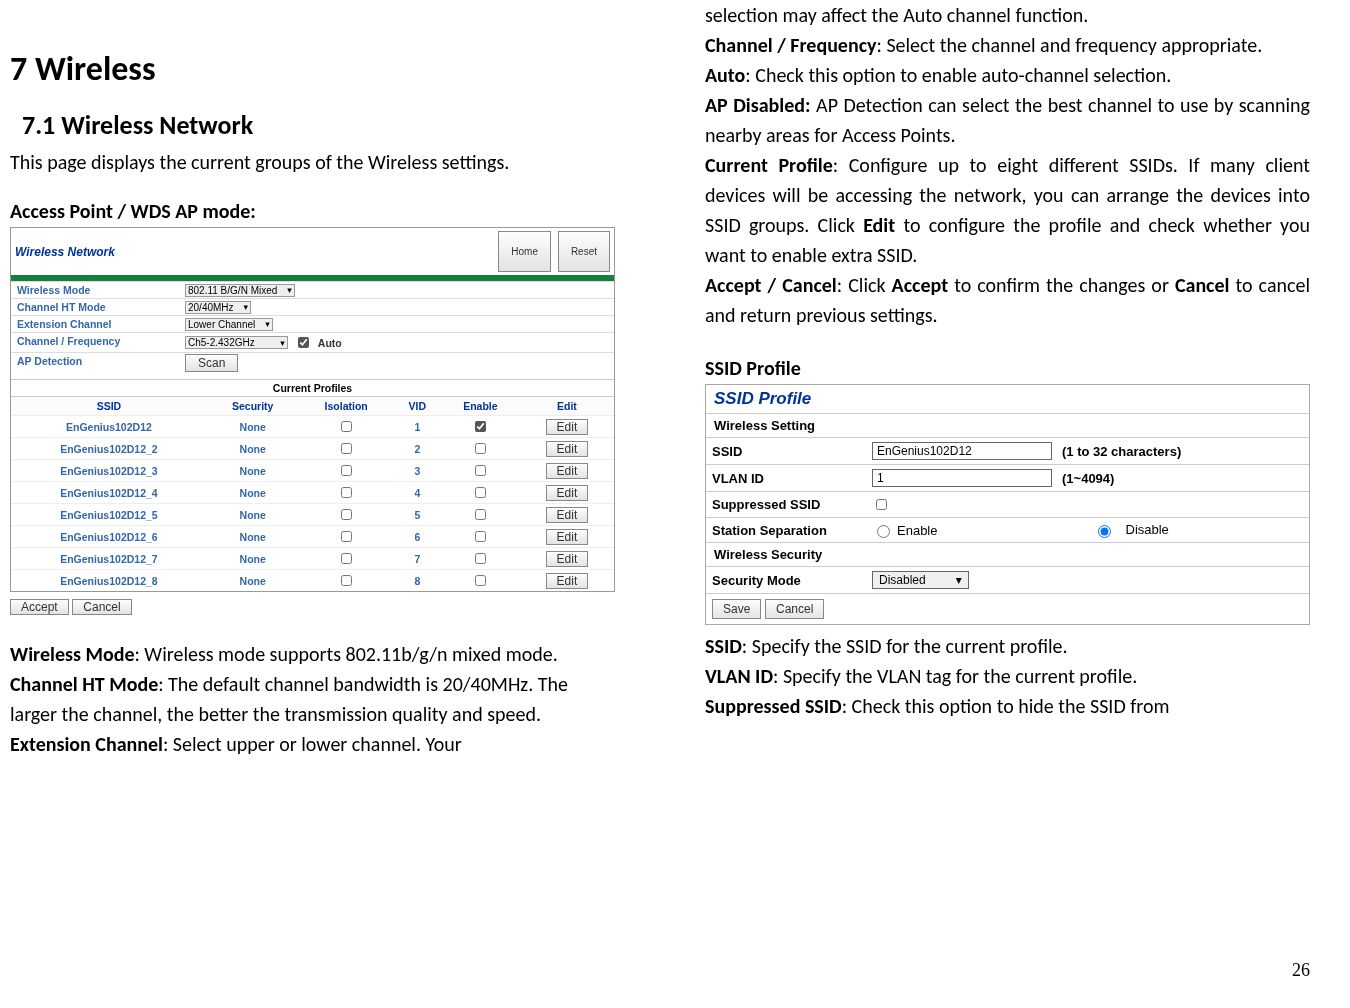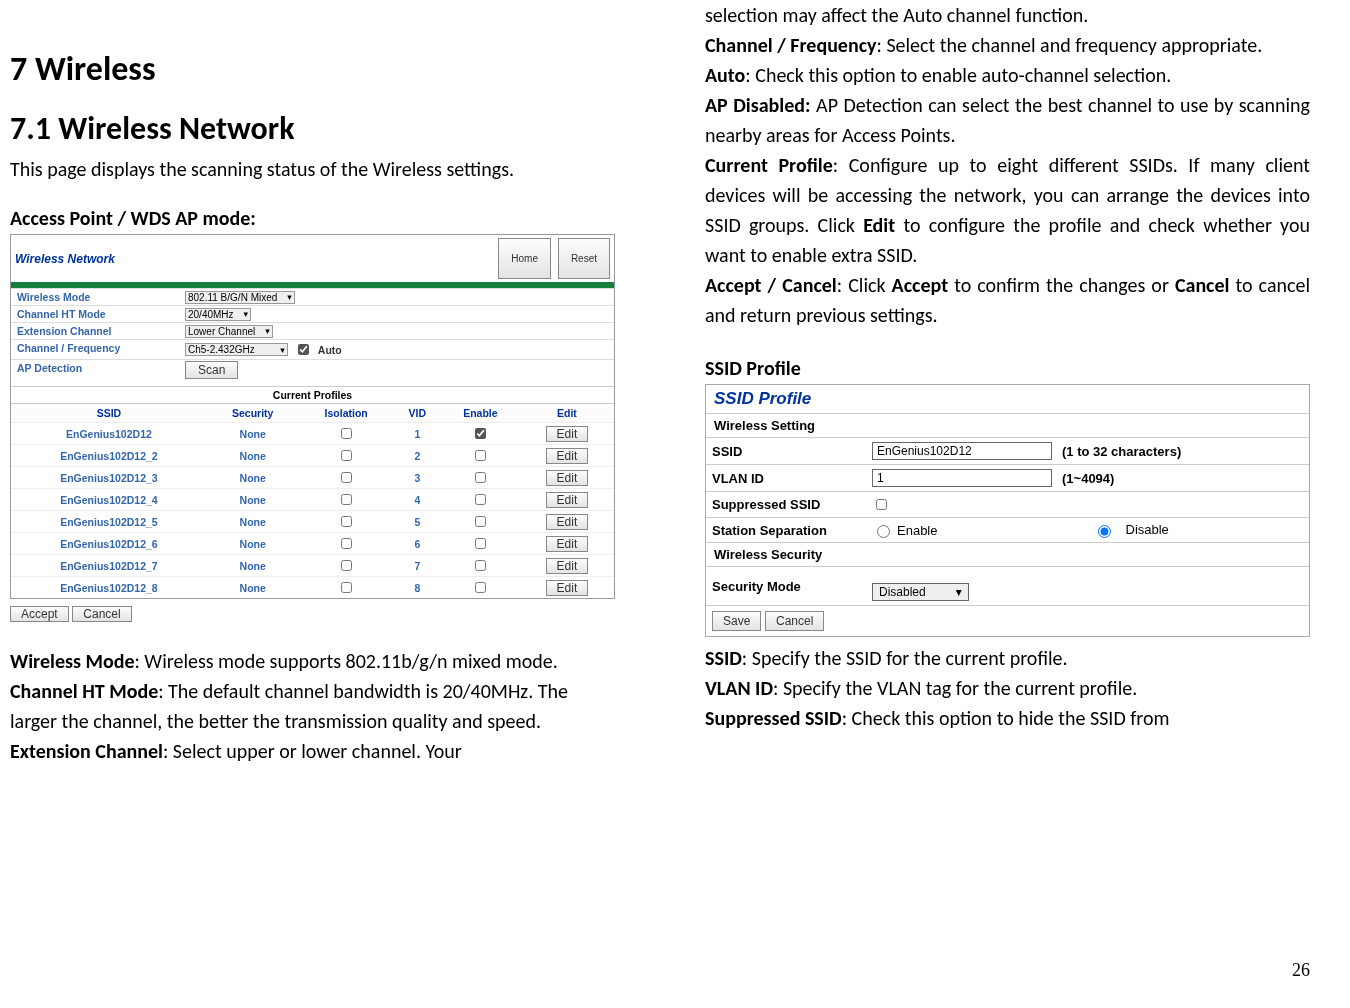--- a/index.html
+++ b/index.html
@@ -23,22 +23,22 @@
     flex: 1;
     padding-top: 0;
   }
   .col-left { padding-top: 40px; }
   h1.main {
     font-size: 34px;
     margin: 8px 0 18px 0;
     font-weight: bold;
   }
   h2.sub {
-    font-size: 32px;
-    margin: 20px 0 6px 0;
+    font-size: 26px;
+    margin: 20px 0 6px 12px;
     font-weight: bold;
   }
   .body-text {
     font-size: 20px;
     line-height: 1.5;
   }
   .justified { text-align: justify; }
   .mode-label {
     font-size: 20px;
     font-weight: bold;
@@ -170,37 +170,36 @@
     width:170px;
   }
   .ws-sel {
     border:1px solid #666;
     background:#efefef;
     padding:1px 6px;
     display:inline-flex;
     align-items:flex-start;
     gap:30px;
     font-size:12px;
-    margin-top:12px;
   }
   .page-num {
     text-align:right;
     padding:0 40px 0 0;
     font-family: 'Times New Roman', serif;
     font-size:18px;
   }
 </style>
 </head>
 <body>
 
 <div class="page">
   <div class="col col-left">
     <h1 class="main">7 Wireless</h1>
     <h2 class="sub">7.1   Wireless Network</h2>
-    <div class="body-text justified">This page displays the scanning status of the Wireless settings.</div>
+    <div class="body-text justified">This page displays the current groups of the Wireless settings.</div>
 
     <div class="mode-label">Access Point / WDS AP mode:</div>
 
     <div class="panel">
       <div class="panel-title-row">
         <span class="panel-title">Wireless Network</span>
         <span>
           <button class="panel-btn">Home</button>
           <button class="panel-btn">Reset</button>
         </span>

